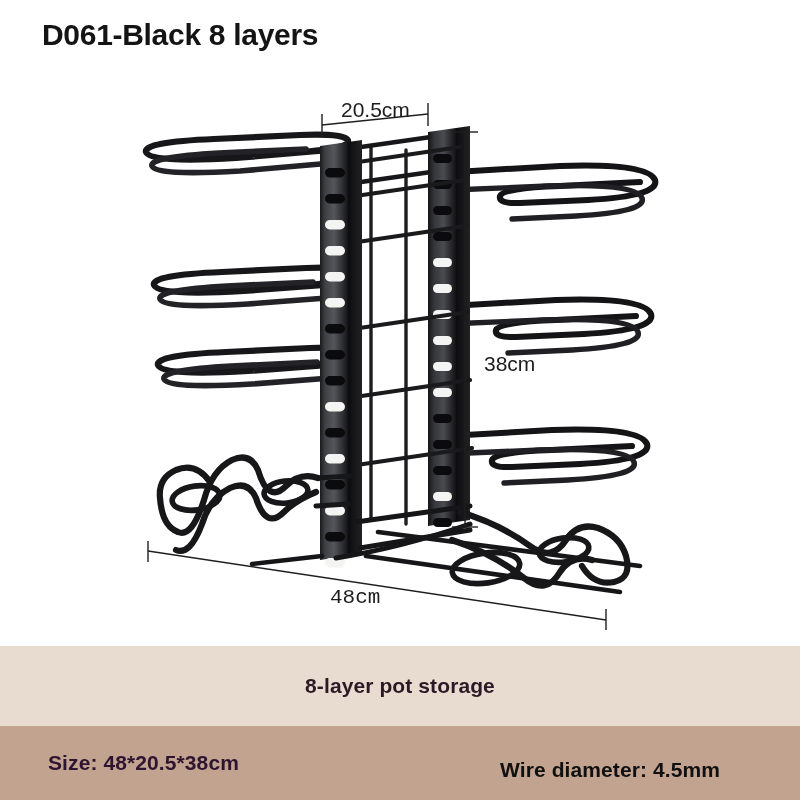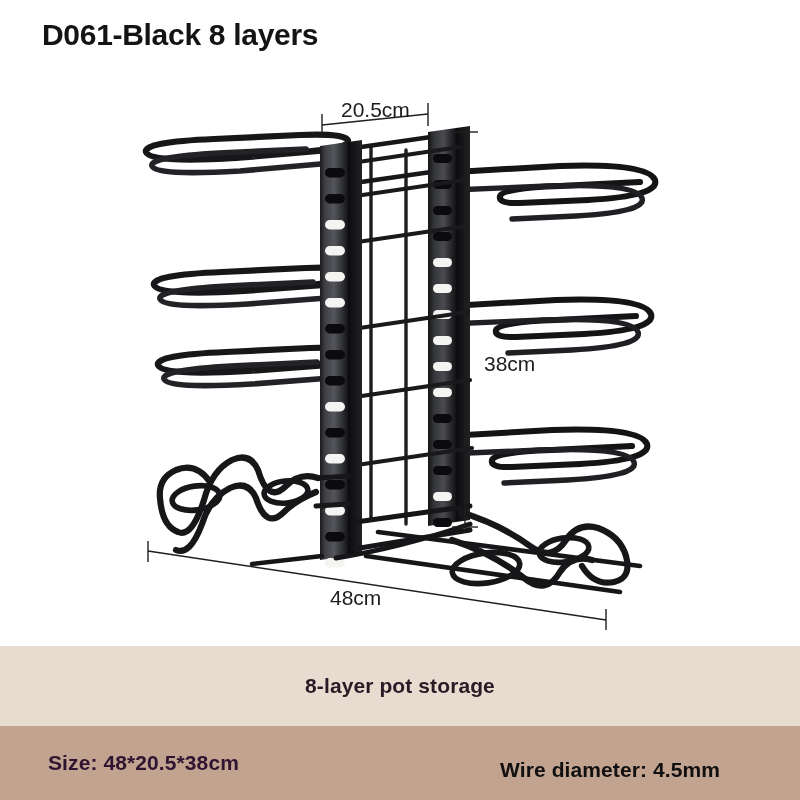--- a/index.html
+++ b/index.html
@@ -50,21 +50,21 @@
   
   .dim-label {
     position: absolute;
     font-size: 21px;
     color: #1d1d1d;
     white-space: nowrap;
     font-family: "Liberation Sans", sans-serif;
   }
   #dim-width-label  { left: 341px; top: 98px; }
   #dim-height-label { left: 484px; top: 352px; }
-  #dim-depth-label  { left: 330px; top: 586px; }
+  #dim-depth-label  { left: 330px; top: 586px; font-family: Liberation Mono, monospace; }
 
   
   #banner-light {
     position: absolute;
     left: 0;
     top: 646px;
     width: 800px;
     height: 80px;
     background: #e8dbd0;
   }

